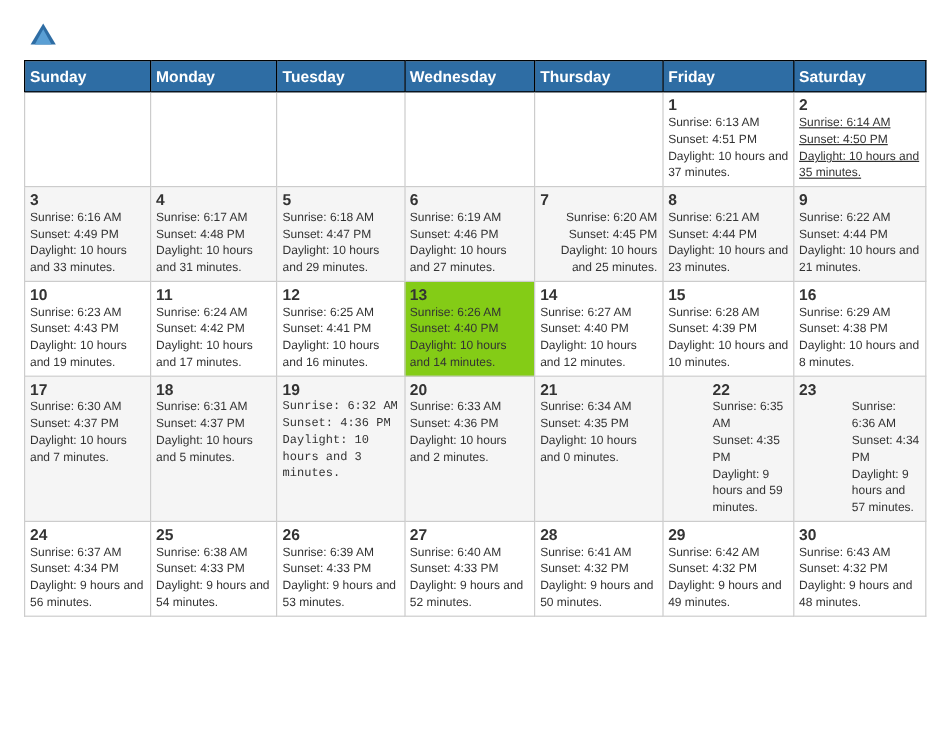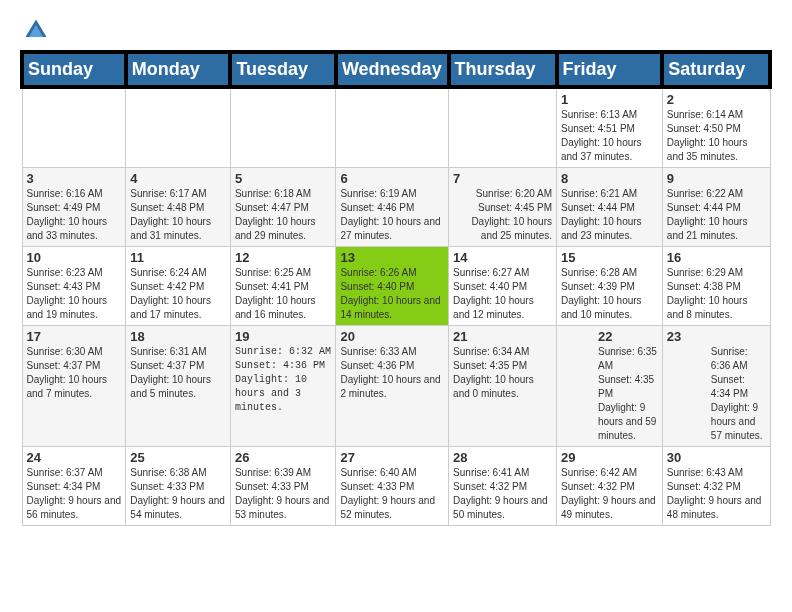--- a/index.html
+++ b/index.html
@@ -54,25 +54,25 @@
       color: #444;
     }
     .calendar {
       width: 100%;
       border-collapse: collapse;
       margin-top: 6px;
     }
     .calendar thead tr th {
       background-color: #2e6da4;
       color: #fff;
-      font-size: 18px;
+      font-size: 13px;
       font-weight: bold;
       padding: 5px 4px;
       text-align: left;
-      border: 4px solid #000000;
+      border: 1px solid #000000;
     }
     .calendar tbody tr td {
       border: 1px solid #ccc;
       vertical-align: top;
       padding: 3px 4px;
       width: 113px;
       min-height: 80px;
       font-size: 10.5px;
       color: #333;
       background: #fff;
@@ -139,21 +139,21 @@
           <td class="empty-cell" style="background: rgb(255, 255, 255);"></td>
           <td class="empty-cell" style="background: rgb(255, 255, 255);"></td>
           <td style="background: rgb(255, 255, 255);">
             <span class="day-number">1</span>
             <div class="day-info" style="white-space: pre-line;">Sunrise: 6:13 AM
 Sunset: 4:51 PM
 Daylight: 10 hours and 37 minutes.</div>
           </td>
           <td style="background: rgb(255, 255, 255);">
             <span class="day-number">2</span>
-            <div class="day-info" style="white-space: pre-line;">Sunrise: 6:14 AM
+            <div class="day-info" style="white-space: pre-line; text-decoration: underline;">Sunrise: 6:14 AM
 Sunset: 4:50 PM
 Daylight: 10 hours and 35 minutes.</div>
           </td>
         </tr>
         <tr>
           <td style="background: rgb(245, 245, 245);">
             <span class="day-number">3</span>
             <div class="day-info" style="white-space: pre-line;">Sunrise: 6:16 AM
 Sunset: 4:49 PM
 Daylight: 10 hours and 33 minutes.</div>

